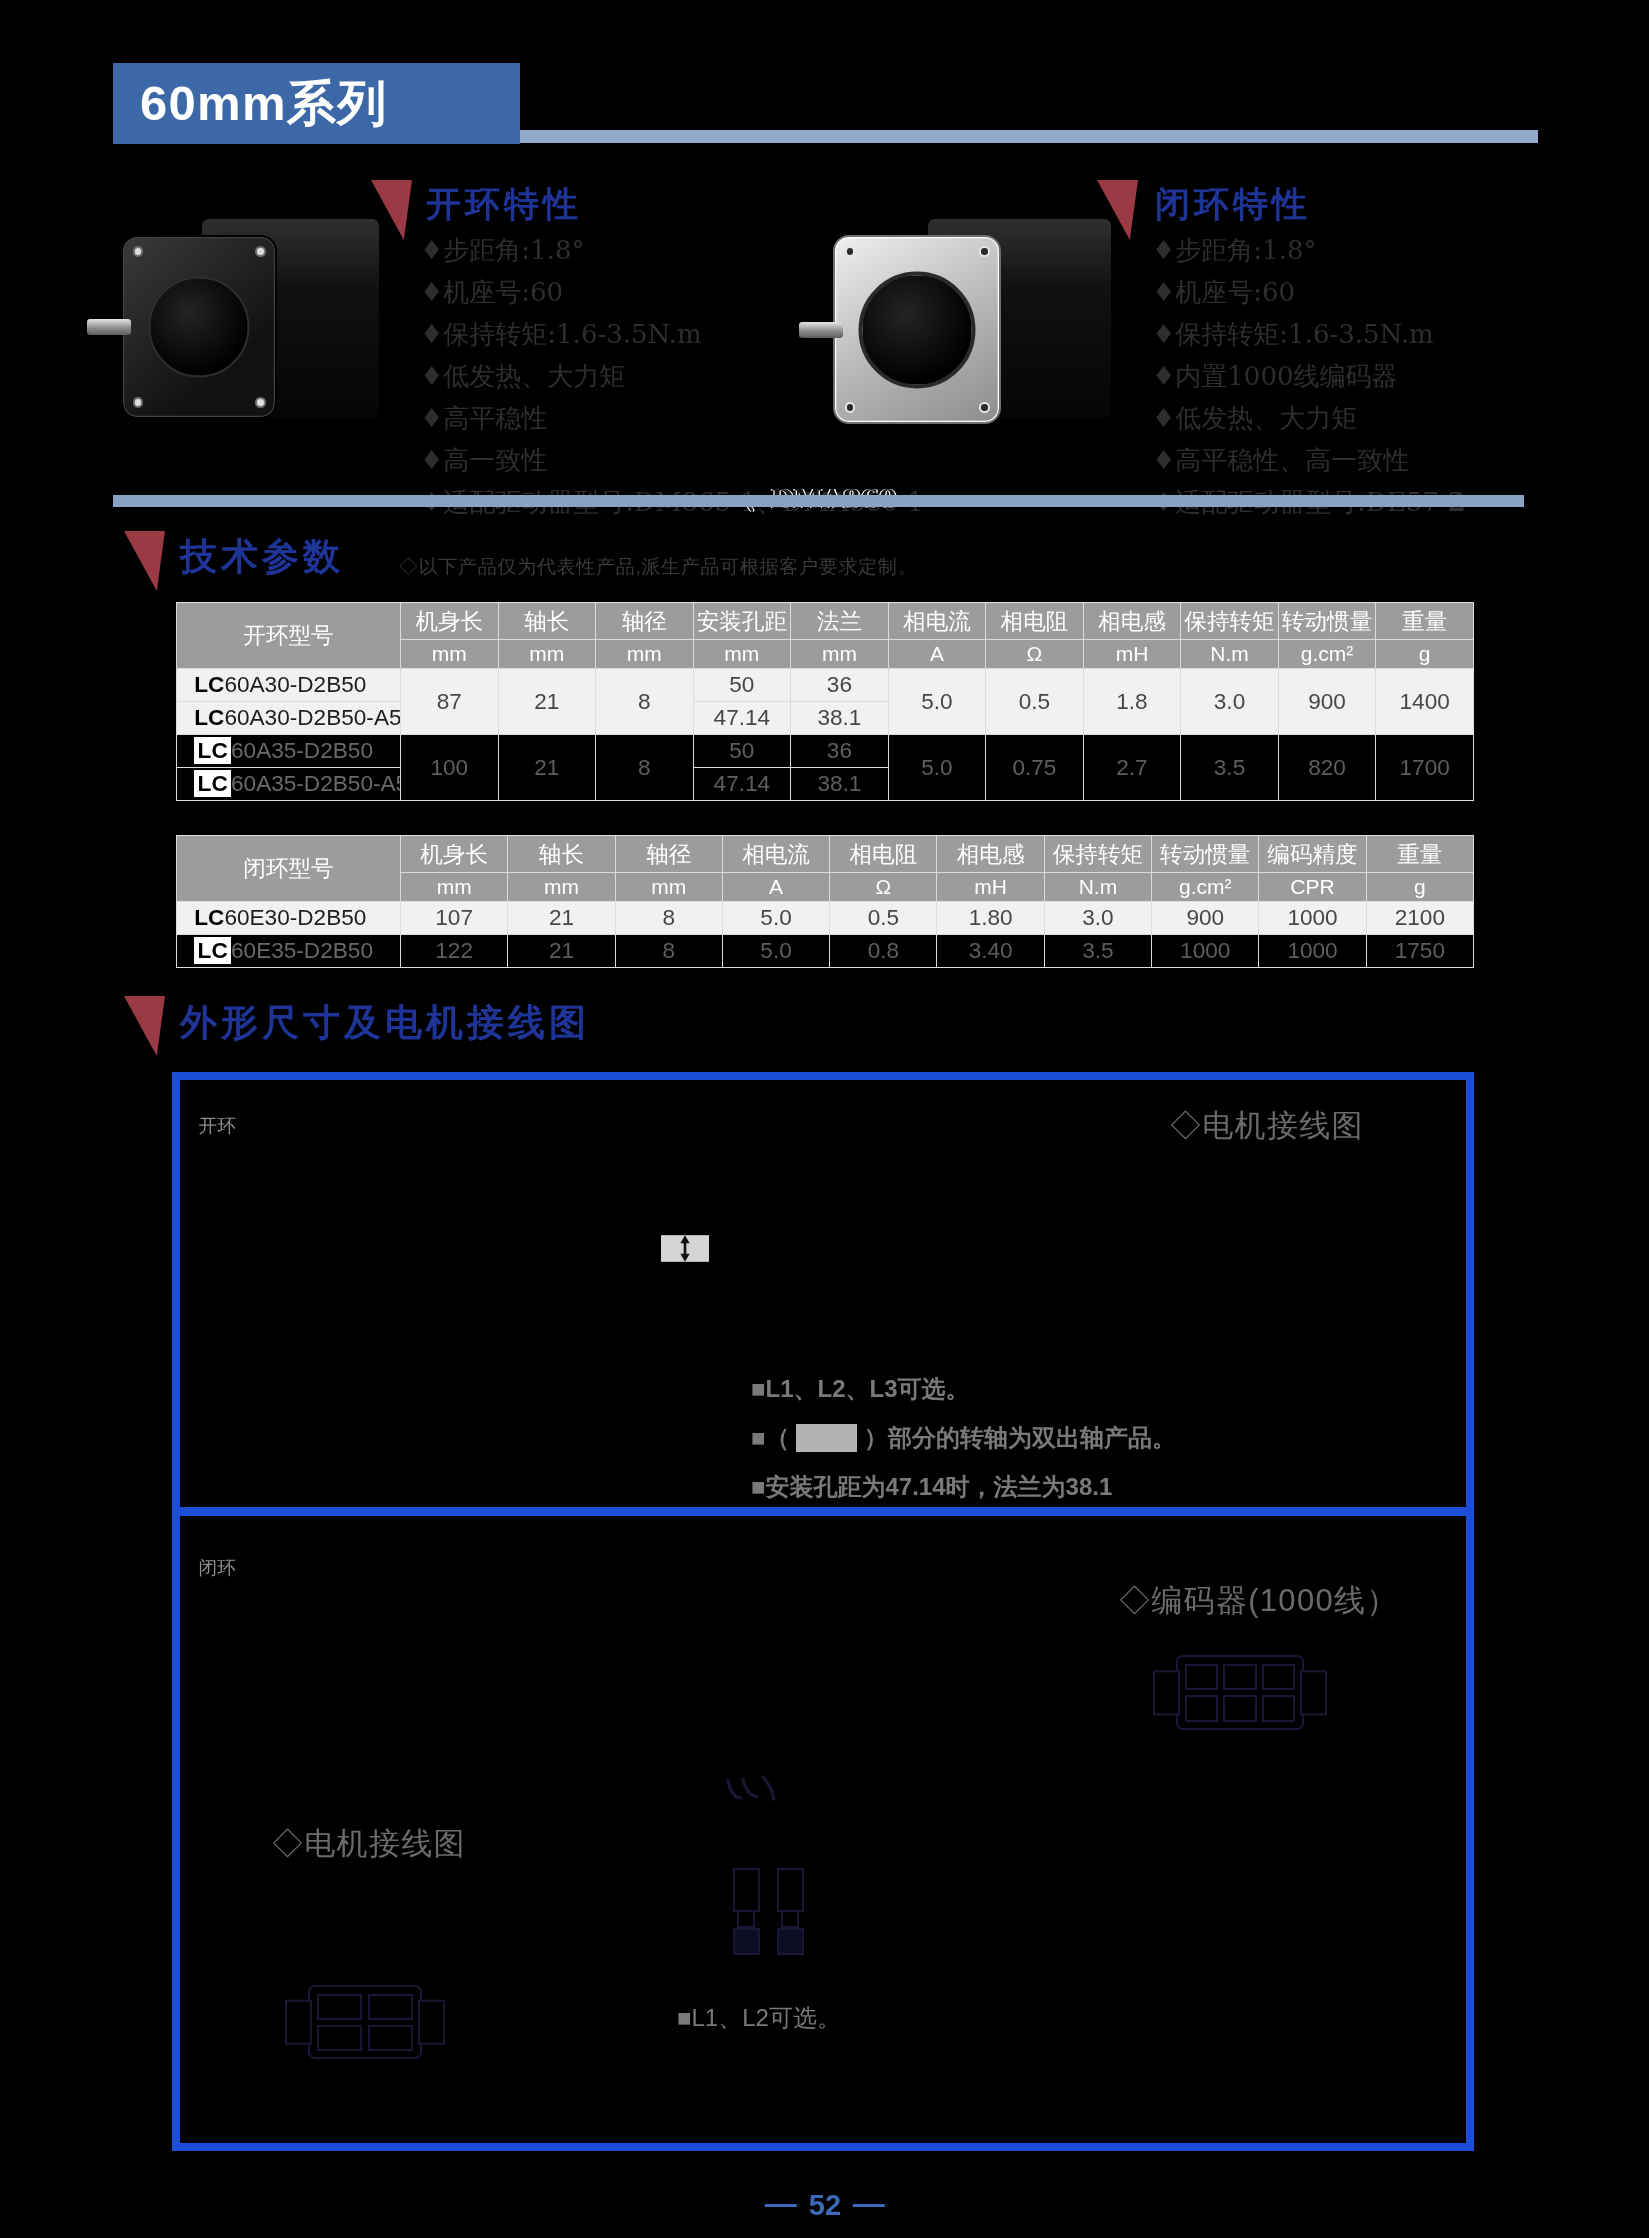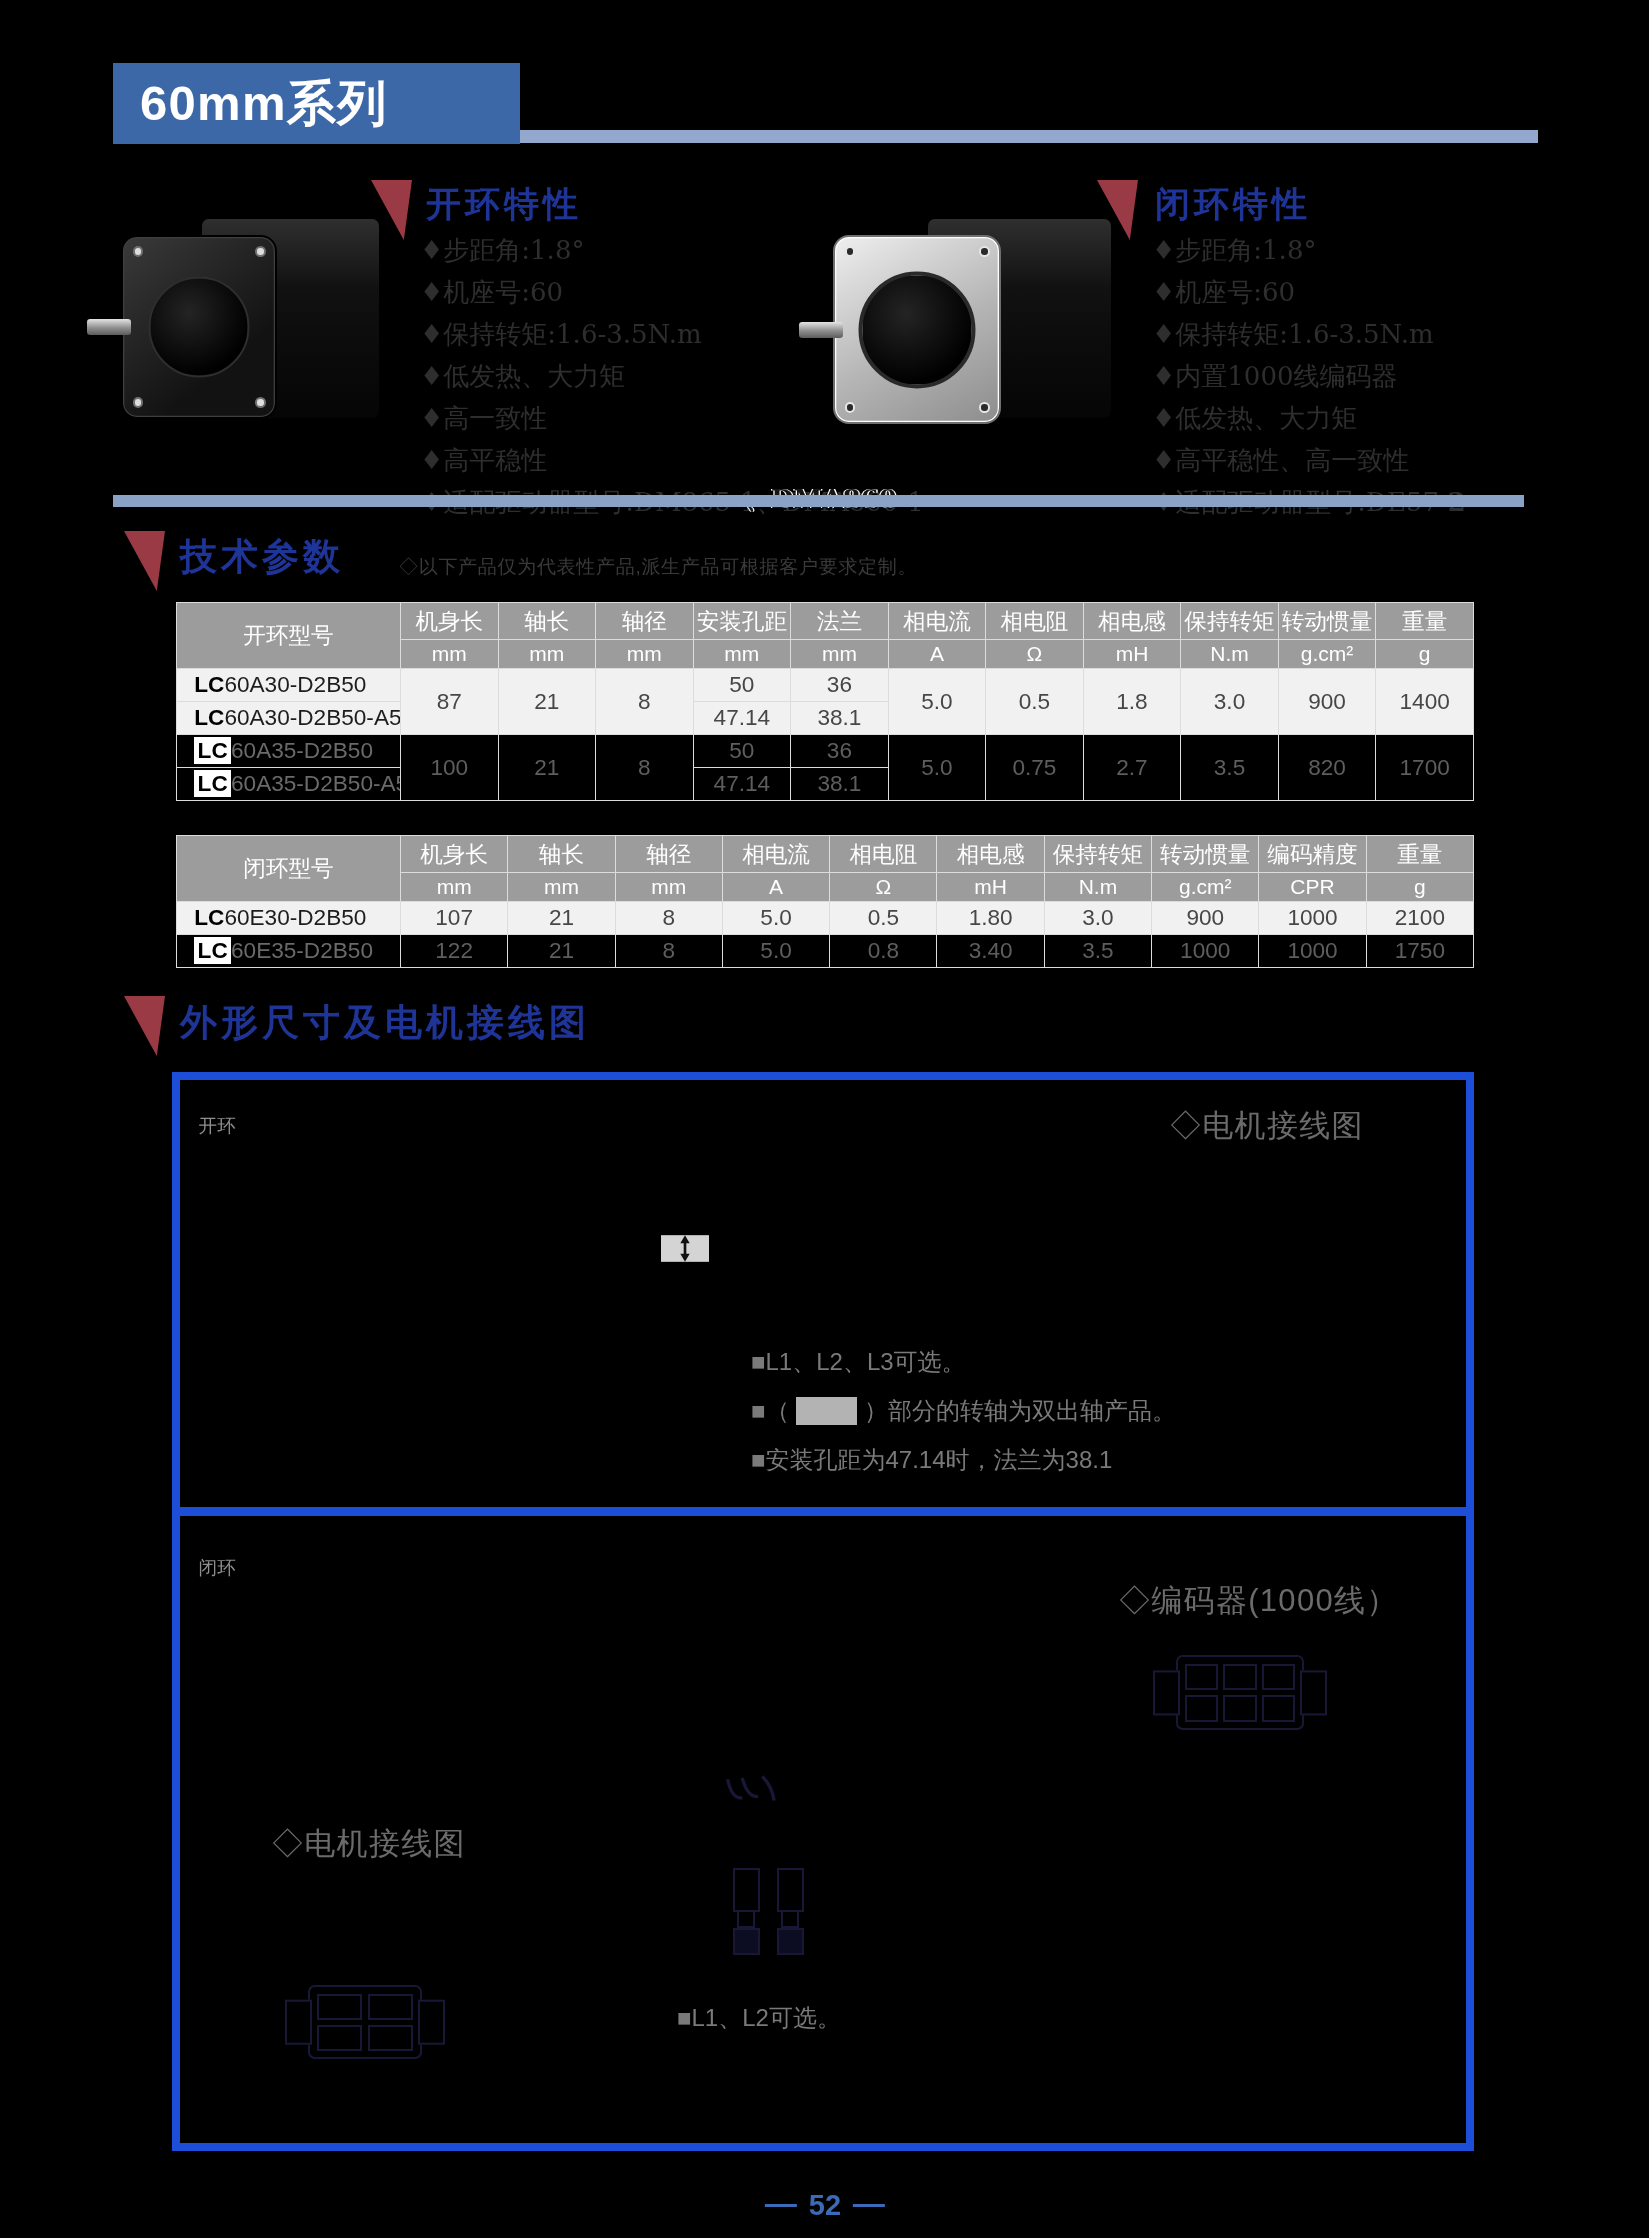--- a/index.html
+++ b/index.html
@@ -107,21 +107,21 @@
   .corner-label { position:absolute; left:18.6px; font-size:18.6px; color:#8f8f8f; }
   .panel-open  .corner-label { top:33px; }
   .panel-closed .corner-label { top:39px; }
   .panel-title { position:absolute; font-size:31px; color:#6b6b6b; font-weight:500; letter-spacing:1.3px; }
   .wiring-title-open { left:990px; top:25px; }
   .encoder-title { left:939px; top:64px; }
   .wiring-title-closed { left:92px; top:307px; }
 
   .dim-marker { position:absolute; left:481px; top:155px; }
 
-  .notes { position:absolute; left:571px; top:257px; }
+  .notes { position:absolute; left:571px; top:284px;font-weight:bold; }
   .note-line { height:49px; display:flex; align-items:center; font-size:24px; color:#7a7a7a; white-space:nowrap; }
   .note-box { display:inline-block; width:61px; height:28px; background:#b3b3b3; margin:0 6.7px; }
   .note-single { position:absolute; left:497px; top:486px; font-size:24px; color:#7a7a7a; }
 
   
   .conn { position:absolute; border:2.7px solid #181836; border-radius:6.7px; background:#000;
           display:grid; padding:6.7px; gap:5.3px; }
   .conn-6 { left:996px; top:139px; width:128px; height:75px; grid-template-columns:repeat(3,1fr); }
   .conn-4 { left:128px; top:469px; width:114px; height:74px; grid-template-columns:repeat(2,1fr); }
   .conn .pin { border:2.7px solid #181836; }
@@ -178,22 +178,22 @@
     </div>
   </div>
 
   <div class="tri" style="left:371px; top:180px;"></div>
   <h2 class="sec-title feat-title" style="left:426px; top:181px;">开环特性</h2>
   <ul class="features" style="left:420px; top:229px;">
     <li>♦步距角:1.8°</li>
     <li>♦机座号:60</li>
     <li>♦保持转矩:1.6-3.5N.m</li>
     <li>♦低发热、大力矩</li>
+    <li>♦高平稳性</li>
     <li>♦高一致性</li>
-    <li>♦高平稳性</li>
     <li class="driver-line">
       <span>♦适配驱动器型号:DM865-1、DMA860-1</span>
       <span class="driver-overlay">、DMA860</span>
     </li>
   </ul>
 
   <div class="tri" style="left:1097px; top:180px;"></div>
   <h2 class="sec-title feat-title" style="left:1155px; top:181px;">闭环特性</h2>
   <ul class="features" style="left:1152px; top:229px;">
     <li>♦步距角:1.8°</li>

